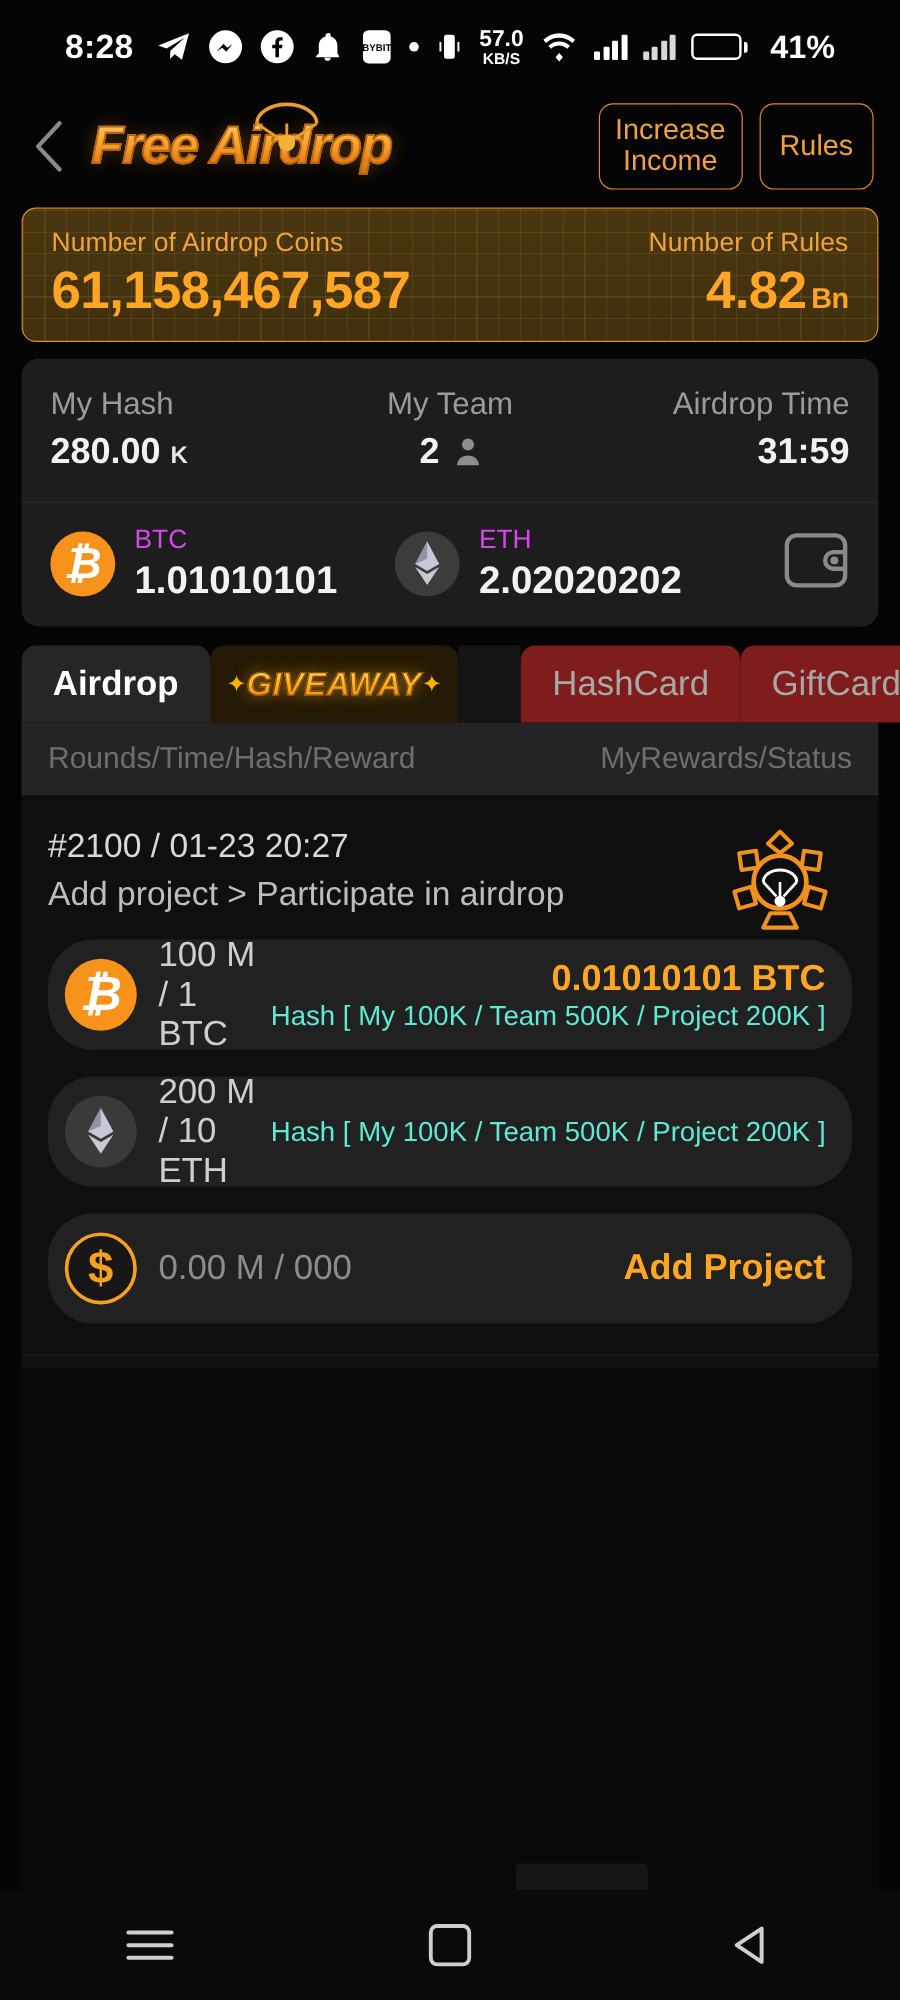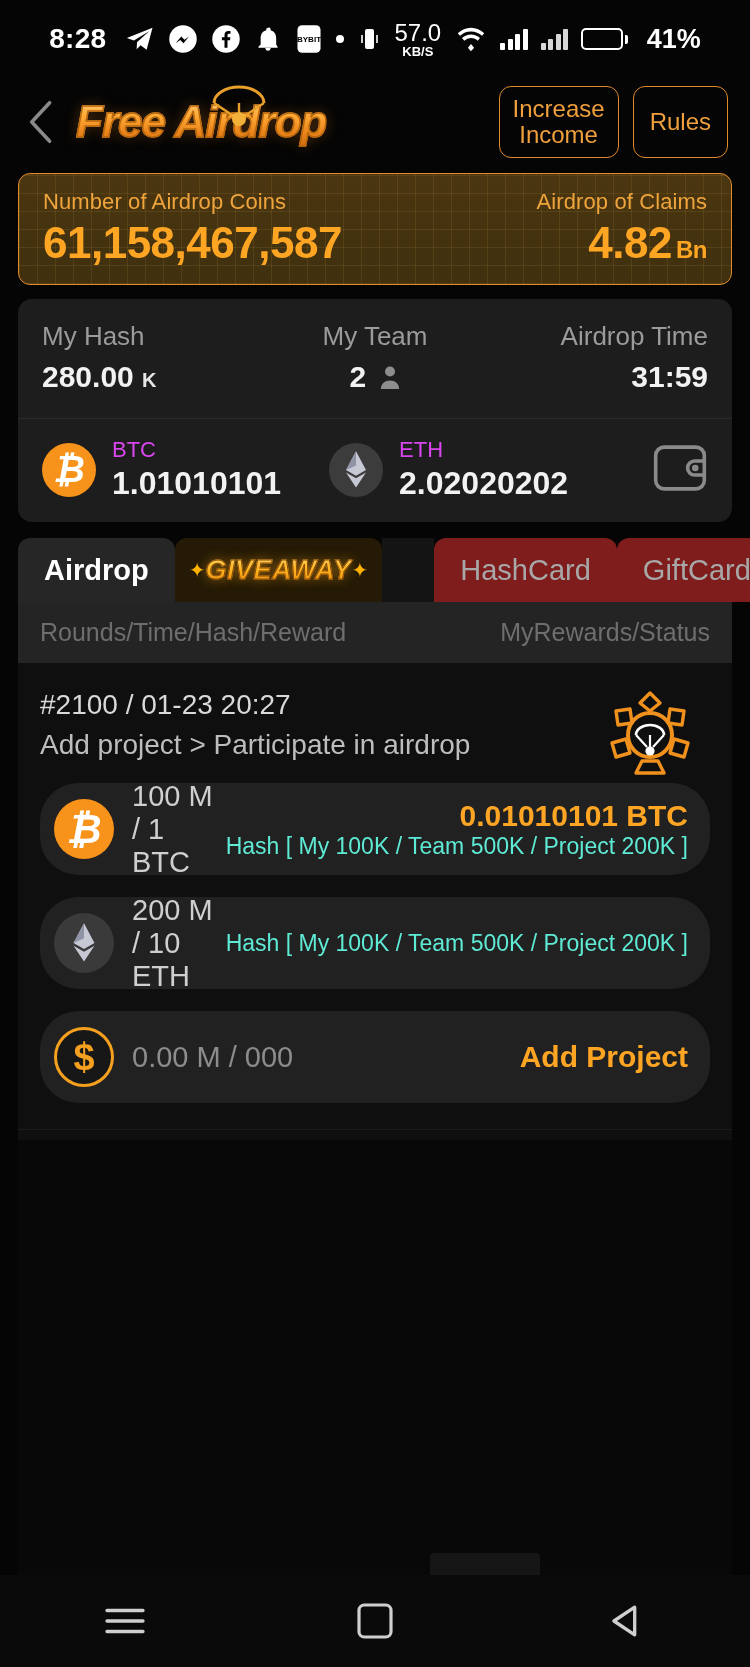--- a/index.html
+++ b/index.html
@@ -13,21 +13,21 @@
 
   
   .statusbar {
     height:78px; display:flex; align-items:center; justify-content:center;
     gap:13px; color:#fff; padding:0 26px;
   }
   .sb-time { font-size:28px; font-weight:700; letter-spacing:.3px; margin-right:6px; }
   .sb-ic { display:inline-flex; align-items:center; justify-content:center; }
   .sb-ic svg { display:block; }
   .sb-net { display:flex; flex-direction:column; align-items:center; line-height:1; margin-right:1px;}
-  .sb-net .n1 { font-size:24px; font-weight:400; }
+  .sb-net .n1 { font-size:19px; font-weight:700; }
   .sb-net .n2 { font-size:13px; font-weight:700; }
   .bars { display:flex; align-items:flex-end; gap:2.5px; height:22px; }
   .bars i { width:5px; background:#fff; display:block; border-radius:1px; }
   .bars i:nth-child(1){height:7px}
   .bars i:nth-child(2){height:11px}
   .bars i:nth-child(3){height:16px}
   .bars i:nth-child(4){height:21px}
   .bars.dim i { background:#d8d8d8; }
   .battery { display:flex; align-items:center; }
   .bat-body { width:42px; height:22px; border:2.5px solid #fff; border-radius:5px; padding:2.5px; }
@@ -254,21 +254,21 @@
       <div class="hbtn" style="padding:22px 16px;">Rules</div>
     </div>
   </div>
 
   <div class="banner">
     <div class="bn-col">
       <div class="bn-label">Number of Airdrop Coins</div>
       <div class="bn-val">61,158,467,587</div>
     </div>
     <div class="bn-col r">
-      <div class="bn-label">Airdrop of Claims</div>
+      <div class="bn-label">Number of Rules</div>
       <div class="bn-val">
         <span>4.82</span><span class="unit">Bn</span>
       </div>
     </div>
   </div>
 
   <div class="card">
     <div class="c-row1">
       <div class="c-cell">
         <div class="c-lab">My Hash</div>

